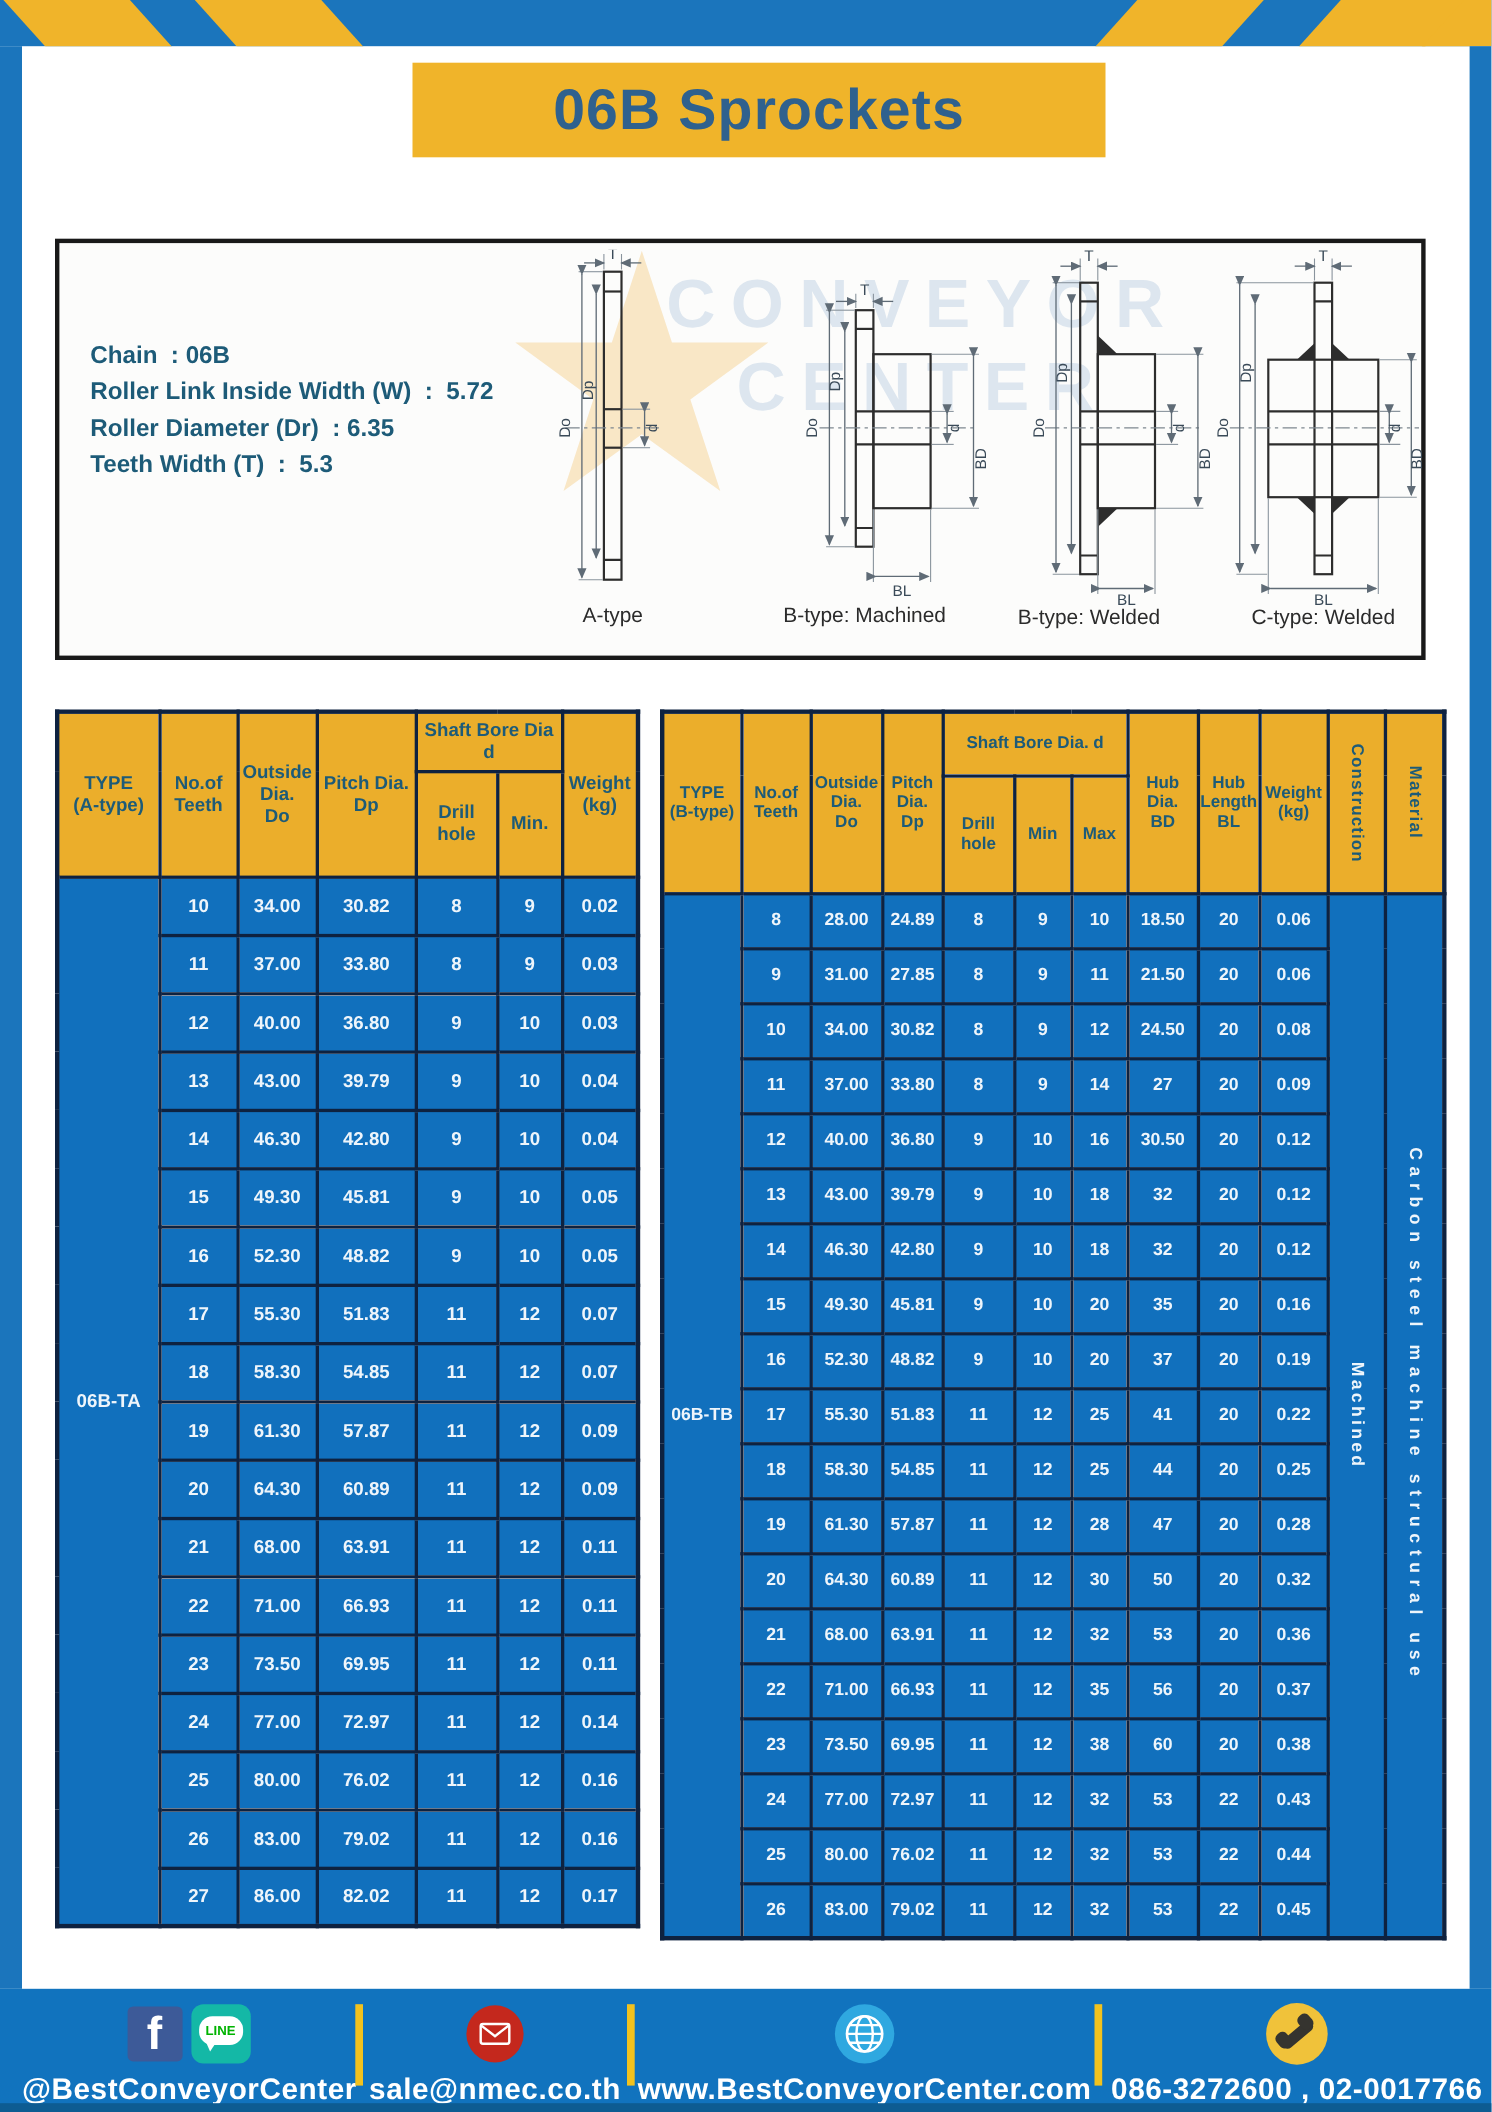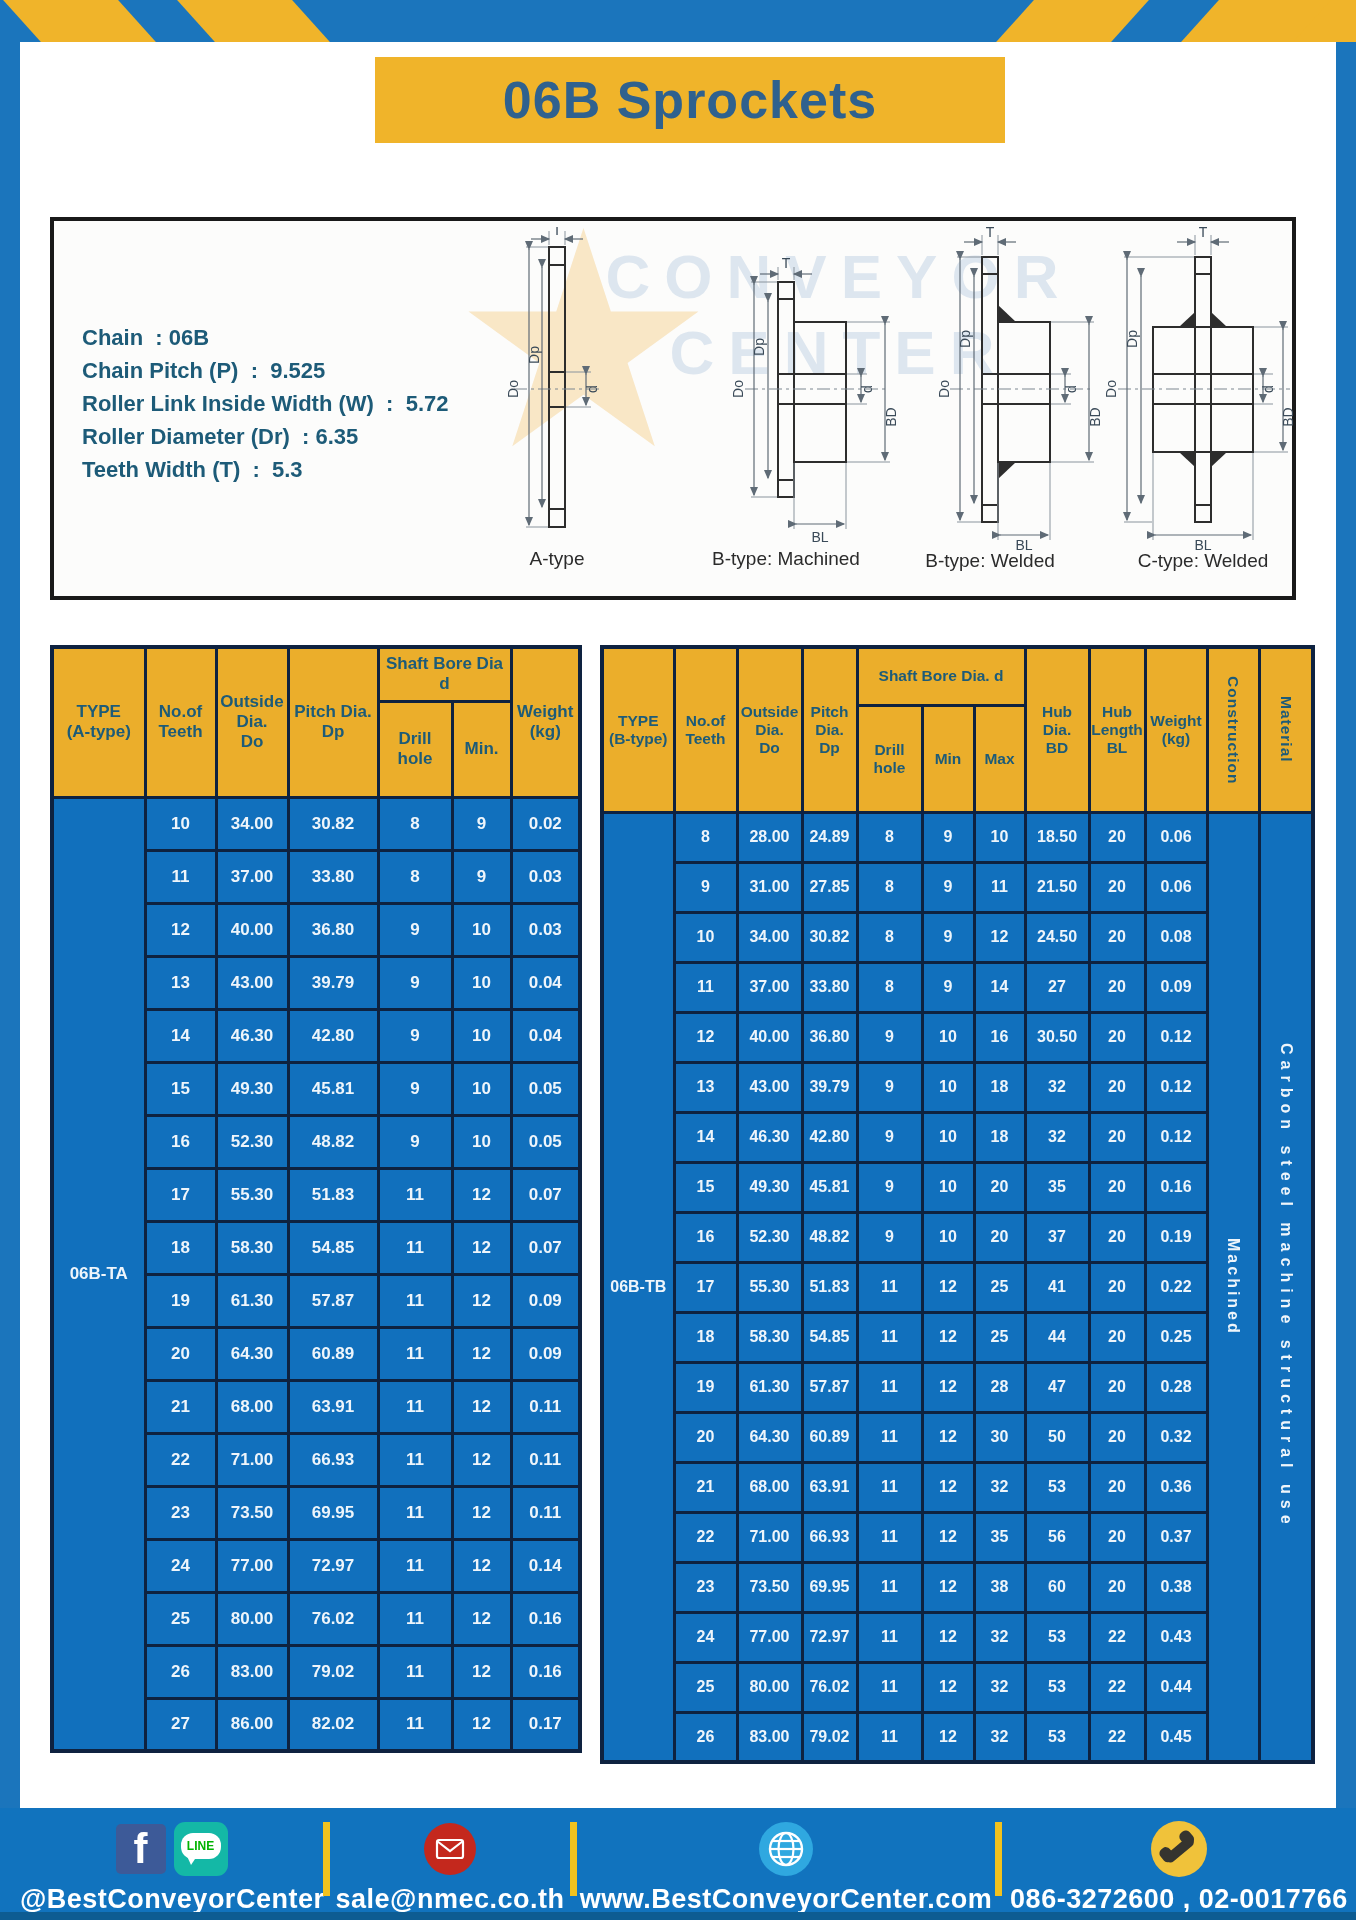--- a/index.html
+++ b/index.html
@@ -11,21 +11,21 @@
   .tstripe.l{transform:skewX(42deg);}
   .tstripe.r{transform:skewX(-42deg);}
   .sideborder{position:absolute;top:42px;width:20px;height:1766px;background:#1b75bc;}
   
   .titlebox{position:absolute;left:375px;top:57px;width:630px;height:86px;background:#f0b42a;
             display:flex;align-items:center;justify-content:center;}
   .titlebox span{font-size:52px;font-weight:bold;color:#2f618e;letter-spacing:1px;}
   
   .panel{position:absolute;left:50px;top:217px;width:1246px;height:383px;background:#fcfcfb;
          border:4px solid #191919;box-sizing:border-box;}
-  .specs{position:absolute;left:28px;top:100px;z-index:2;}
+  .specs{position:absolute;left:28px;top:85px;z-index:2;}
   .specs div{font-size:22px;font-weight:bold;color:#1d5b78;line-height:33px;white-space:pre;}
   .wm-logo{position:absolute;left:395px;top:-30px;font-size:300px;color:rgba(240,175,60,0.28);
            z-index:0;line-height:1;}
   .wm-text{position:absolute;left:545px;top:18px;width:480px;z-index:0;text-align:center;
            font-weight:bold;font-size:62px;line-height:76px;letter-spacing:14px;
            color:rgba(60,120,180,0.16);}
   #drawings{position:absolute;left:376px;top:6px;width:866px;height:345px;z-index:1;}
   #drawings .part{fill:none;stroke:#2d2d2d;stroke-width:2;}
   #drawings .weld{fill:#2d2d2d;stroke:none;}
   #drawings line.dim{stroke:#5f6b76;stroke-width:1.2;}
@@ -94,21 +94,20 @@
 
   <div class="panel">
     <div class="wm-logo">★</div>
     <div class="wm-text">
       <div>CONVEYOR</div>
       <div>CENTER</div>
     </div>
 
     <div class="specs">
       <div>Chain  : 06B</div>
-      <div>Chain Pitch (P)  :  9.525</div>
       <div>Roller Link Inside Width (W)  :  5.72</div>
       <div>Roller Diameter (Dr)  : 6.35</div>
       <div>Teeth Width (T)  :  5.3</div>
     </div>
 
     <svg id="drawings" viewBox="0 0 866 345">
       <defs>
         <marker id="arr" markerWidth="9" markerHeight="9" refX="7" refY="3.5" orient="auto">
           <path d="M0,0 L8,3.5 L0,7 z" fill="#5f6b76"></path>
         </marker>

